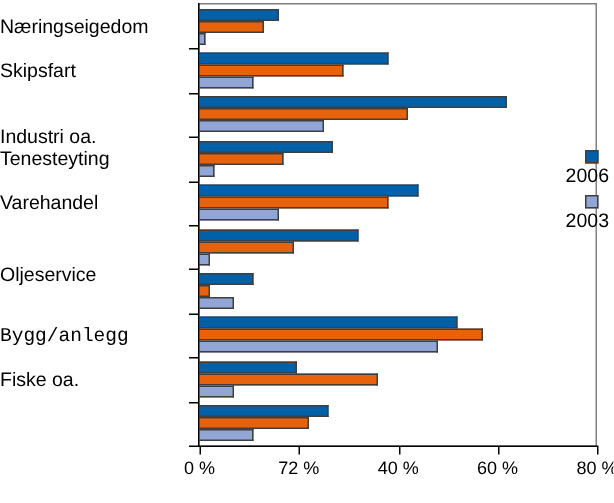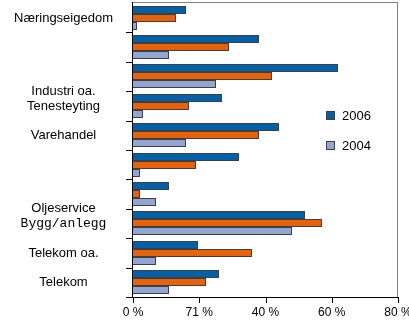--- a/index.html
+++ b/index.html
@@ -25,21 +25,21 @@
     position: absolute;
     left: 0;
     top: 2px;
     width: 131px;
     height: 296px;
   }
   .cat-label {
     position: absolute;
     right: 4px;
     width: 127px;
-    text-align: center;
+    text-align: left;
     font-size: 13px;
     color: #000000;
     line-height: 14px;
     white-space: nowrap;
   }
 
   
   #plot-frame {
     position: absolute;
     left: 132px;
@@ -118,22 +118,23 @@
 
   
   #legend {
     position: absolute;
     left: 326px;
     top: 100px;
     width: 80px;
   }
   .legend-item {
     display: flex;
-    align-items: center;
+    align-items: flex-end;
     height: 30px;
+    flex-direction: column;
   }
   .legend-swatch {
     width: 9px;
     height: 9px;
     box-sizing: border-box;
     border: 1px solid #3f3f3f;
     margin-right: 7px;
     flex: 0 0 auto;
   }
   .legend-label {
@@ -142,27 +143,27 @@
     white-space: nowrap;
   }
 </style>
 </head>
 <body>
 
 <div id="chart-root">
 
   <div id="category-axis">
       <div class="cat-label" style="top: 8.7px;">Næringseigedom</div>
+      <div class="cat-label" style="top: 38.1px;">Skipsfart</div>
       <div class="cat-label" style="top: 82px; padding-left: 44px;">Industri oa.</div>
       <div class="cat-label" style="top: 96.9px;">Tenesteyting</div>
       <div class="cat-label" style="top: 126.3px;">Varehandel</div>
-      <div class="cat-label" style="top: 199px;">Oljeservice</div>
+      <div class="cat-label" style="top: 174px;">Oljeservice</div>
       <div class="cat-label" style="top: 214.5px; font-family: Liberation Mono, monospace;">Bygg/anlegg</div>
-      <div class="cat-label" style="top: 243.9px;">Telekom oa.</div>
-      <div class="cat-label" style="top: 273.3px;">Telekom</div>
+      <div class="cat-label" style="top: 243.9px;">Fiske oa.</div>
     </div>
 
   <div id="plot-frame"></div>
   <div id="plot-area">
       <div class="group" style="top: 0px; height: 29.4px;">
         <div class="bar-row bar-2006" title="Næringseigedom 2006: 16 %" style="top: 2.7px; width: 53px; background: rgb(0, 96, 168);"></div>
         <div class="bar-row bar-2007" title="Næringseigedom 2007: 13 %" style="top: 10.7px; width: 43.0625px; background: rgb(232, 98, 12);"></div>
         <div class="bar-row bar-2008" title="Næringseigedom 2008: 1.3 %" style="top: 18.7px; width: 4.30625px; background: rgb(145, 166, 212);"></div>
       </div>
       <div class="group" style="top: 29.4px; height: 29.4px;">
@@ -212,37 +213,37 @@
       </div>
     </div>
 
   <div id="category-axis-line"></div>
   <div id="value-axis-line"></div>
 
   <div id="x-axis">
       <div class="x-tick" style="left: 133px;"></div>
       <div class="x-tick-label" style="left: 103px;">0 %</div>
       <div class="x-tick" style="left: 199px;"></div>
-      <div class="x-tick-label" style="left: 169.25px;">71 %</div>
+      <div class="x-tick-label" style="left: 169.25px;">72 %</div>
       <div class="x-tick" style="left: 266px;"></div>
       <div class="x-tick-label" style="left: 235.5px;">40 %</div>
       <div class="x-tick" style="left: 332px;"></div>
       <div class="x-tick-label" style="left: 301.75px;">60 %</div>
       <div class="x-tick" style="left: 398px;"></div>
       <div class="x-tick-label" style="left: 368px;">80 %</div>
     </div>
 
   <div id="legend">
       <div class="legend-item">
         <span class="legend-swatch" style="background: rgb(0, 96, 168);"></span>
         <span class="legend-label">2006</span>
       </div>
       <div class="legend-item">
         <span class="legend-swatch" style="background: rgb(145, 166, 212);"></span>
-        <span class="legend-label">2004</span>
+        <span class="legend-label">2003</span>
       </div>
     </div>
 
 <div class="cat-tick" style="top: 32px;"></div>
     <div class="cat-tick" style="top: 62px;"></div>
     <div class="cat-tick" style="top: 91px;"></div>
     <div class="cat-tick" style="top: 121px;"></div>
     <div class="cat-tick" style="top: 150px;"></div>
     <div class="cat-tick" style="top: 179px;"></div>
     <div class="cat-tick" style="top: 209px;"></div>

